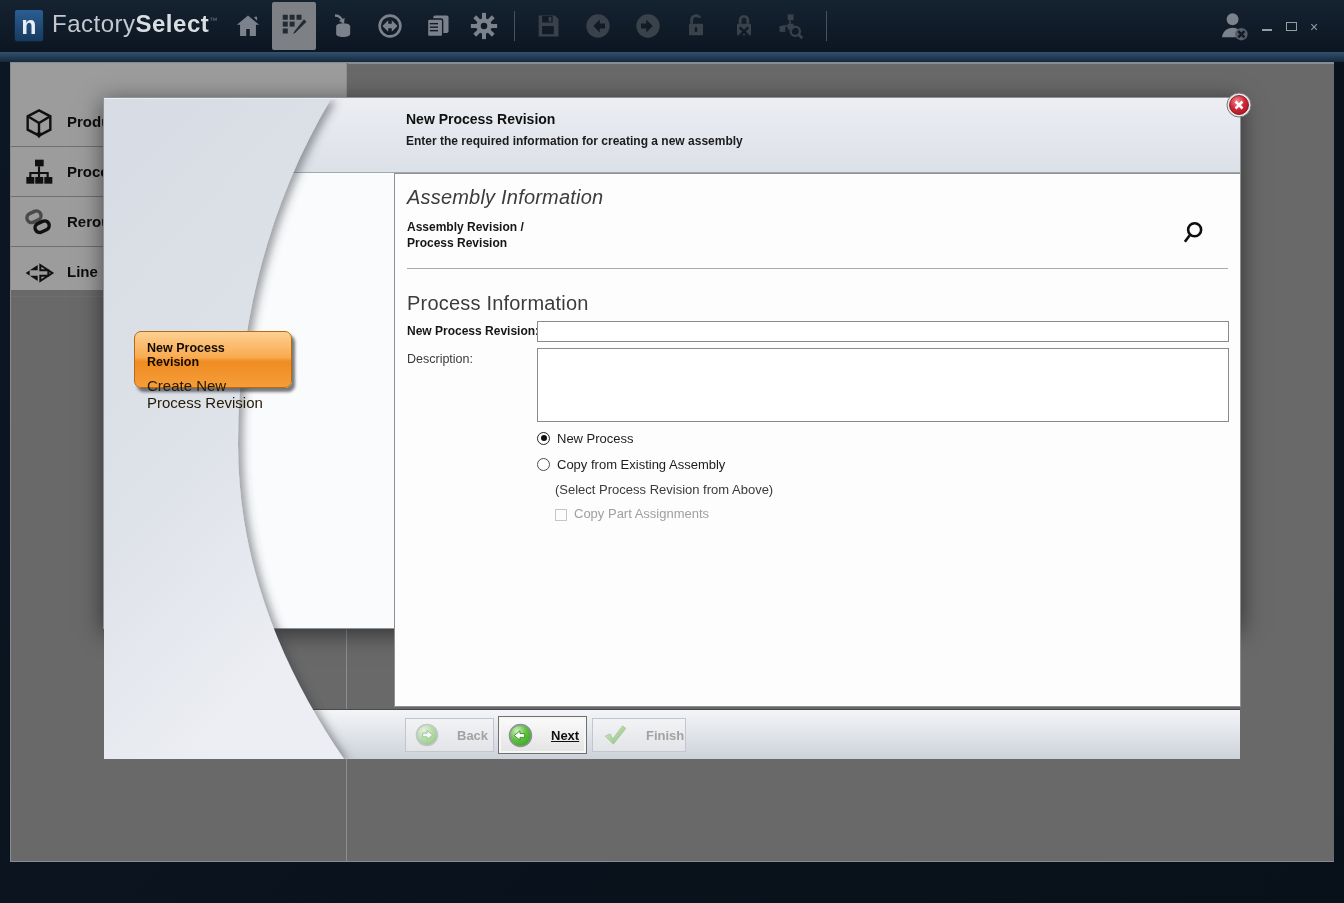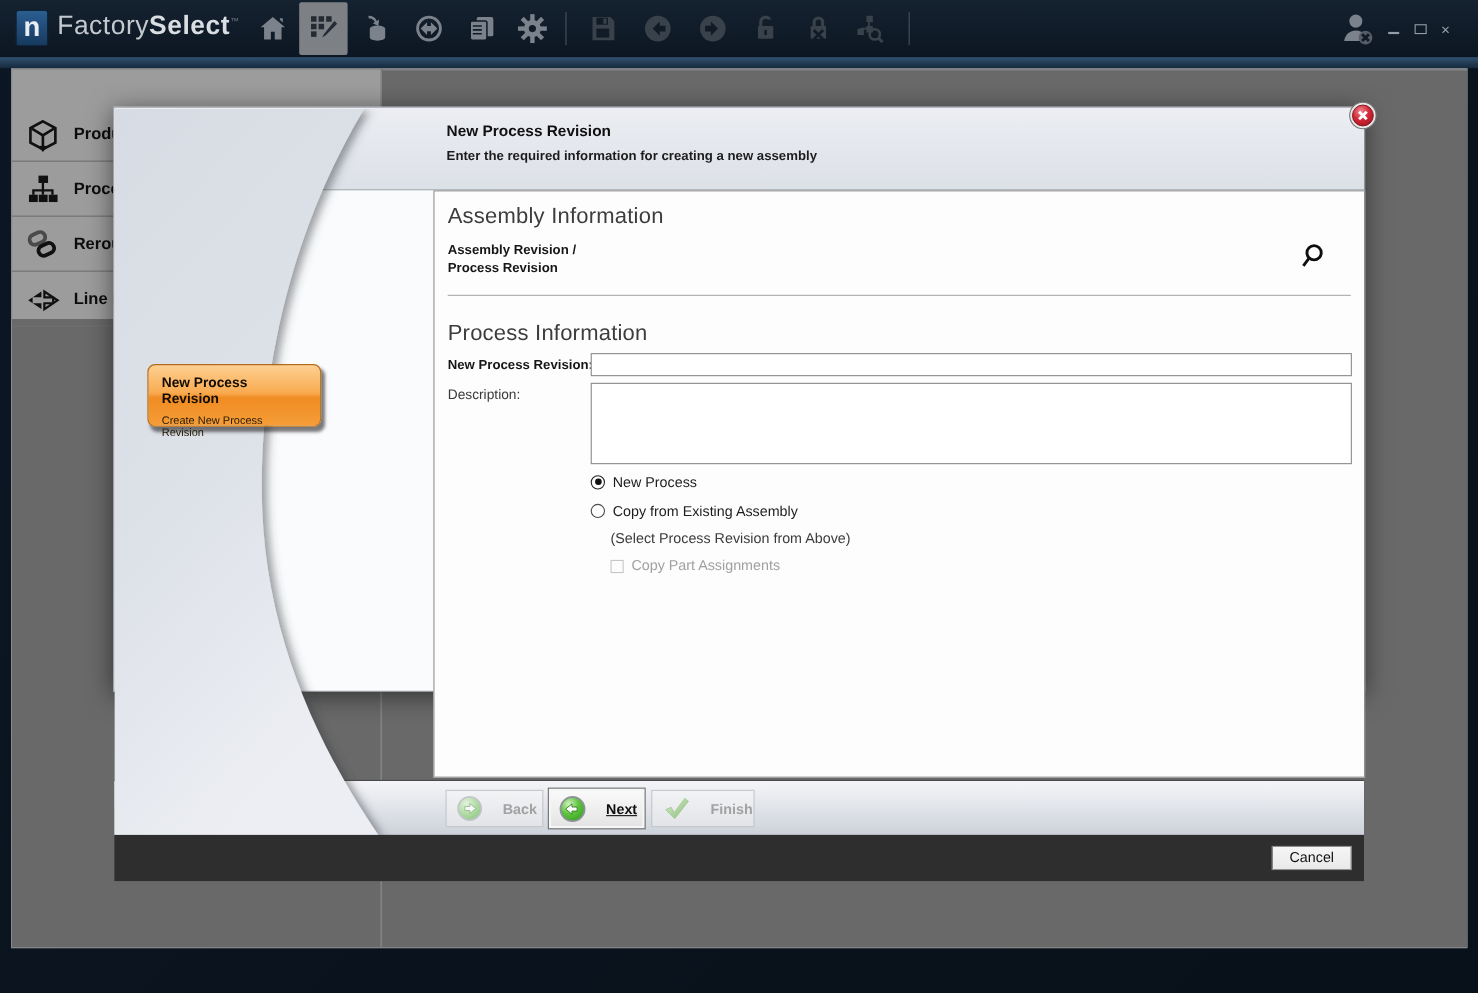--- a/index.html
+++ b/index.html
@@ -51,21 +51,21 @@
   .dlg-title { position:absolute; left:302px; top:13px; font-size:14px; font-weight:bold; color:#101010; }
   .dlg-sub { position:absolute; left:302px; top:36px; font-size:12px; color:#1c1c1c;font-weight:bold; }
   .footer-bar { position:absolute; left:0; top:611px; width:1136px; height:50px;
     background:linear-gradient(#f4f5f8,#cdd2da); border-top:1px solid #4a4a4a; z-index:1; }
   .curve-svg { position:absolute; left:0; top:1px; z-index:2; }
   .white-panel { position:absolute; left:290px; top:75px; width:847px; height:534px;
     background:#fdfdfe; border:1px solid #909090; z-index:3; }
   .dark-bar { position:absolute; left:0; top:661px; width:1136px; height:42px; background:#2e2e2e; z-index:4; }
 
   .sec-heading { font-size:20px; font-weight:300; color:#3c3c3c; letter-spacing:.2px; }
-  .h-assembly { position:absolute; left:12px; top:12px; }
+  .h-assembly { position:absolute; left:12px; top:12px;font-style:italic; }
   .h-process  { position:absolute; left:12px; top:118px; }
   .asm-label { position:absolute; left:12px; top:45px; font-size:12px; font-weight:bold; color:#161616; line-height:16px; }
   .search-btn { position:absolute; right:34px; top:46px; width:26px; height:26px; }
   .divider { position:absolute; left:12px; right:12px; top:94px; height:1px; background:#ababab; }
 
   .lbl-bold { position:absolute; left:12px; font-size:12px; font-weight:bold; color:#161616; }
   .lbl-reg  { position:absolute; left:12px; font-size:12.5px; color:#3a3a3a; }
   .txt-input { position:absolute; left:142px; width:692px; height:21px; border:1px solid #8b8b8b; background:#fff; font-size:12px; padding:0 4px; font-family:"Liberation Sans",sans-serif; }
   .txt-area { position:absolute; left:142px; width:692px; height:74px; border:1px solid #8b8b8b; background:#fff; resize:none; font-size:12px; padding:2px 4px; font-family:"Liberation Sans",sans-serif; }
 
@@ -75,21 +75,21 @@
   .radio.checked::after { content:""; position:absolute; left:2.5px; top:2.5px; width:6px; height:6px; border-radius:50%; background:#111; }
   .opt-label { margin-left:7px; font-size:13px; color:#1d1d1d; }
   .note-text { position:absolute; left:160px; font-size:13px; color:#3b3b3b; }
   .chk-row { position:absolute; left:160px; height:14px; display:flex; align-items:flex-end; }
   .chk { width:12px; height:12px; border:1px solid #c6c6c6; background:#fcfcfc; flex:0 0 auto; }
   .chk-label { margin-left:7px; font-size:13px; color:#a0a0a0; }
 
   
   .step { position:absolute; border-radius:7px; z-index:3; padding:9px 12px; }
   .step-title { font-size:12.5px; font-weight:bold; color:#120c00; }
-  .step-sub { font-size:10px; color:#241a05; margin-top:8px; }
+  .step-sub { font-size:15px; color:#241a05; margin-top:8px; }
   .step-active { left:30px; top:233px; width:158px; height:57px;
     background:linear-gradient(#fdd092, #f9aa50 46%, #f08c22 54%, #f59d38);
     border:1px solid #b56a14; box-shadow:3px 4px 3px rgba(35,35,35,.6); }
   .step-next { left:23px; top:346px; width:171px; height:53px;
     background:linear-gradient(100deg, #dde2e8 0%, #9bb2c8 45%, #6389ad 100%); }
   .step-next .step-sub { color:#15222e; }
 
   
   .navbtn { position:absolute; display:flex; align-items:center; z-index:5;
     font-size:13px; border:1px solid #c3c7cd; background:linear-gradient(#f2f3f5,#e2e4e8); padding-left:9px; }
@@ -383,23 +383,20 @@
             <linearGradient id="g3" x1="0" y1="0" x2="1" y2="1">
               <stop offset="0" stop-color="#cdeeb8"></stop>
               <stop offset="1" stop-color="#4fa332"></stop>
             </linearGradient>
           </defs>
           <path d="M3 13 l4.5-2 2.5 4.5 L19 3.5 l3 2.5 L10.5 20.5 Z" fill="url(#g3)" stroke="#7fb469" stroke-width="0.8"></path>
         </svg>
       <span class="nlabel">Finish</span>
     </div>
 
-    <div class="dark-bar">
-      <div class="cancel-btn">Cancel</div>
-    </div>
 
     <svg class="close-btn" viewBox="0 0 26 26">
       <defs>
           <radialGradient id="rg" cx="0.4" cy="0.3" r="0.9">
             <stop offset="0" stop-color="#ef8b93"></stop>
             <stop offset="0.45" stop-color="#d02837"></stop>
             <stop offset="1" stop-color="#9c101c"></stop>
           </radialGradient>
         </defs>
       <circle cx="13" cy="13" r="12" fill="#e9e9e9" stroke="#777" stroke-width="1"></circle>

